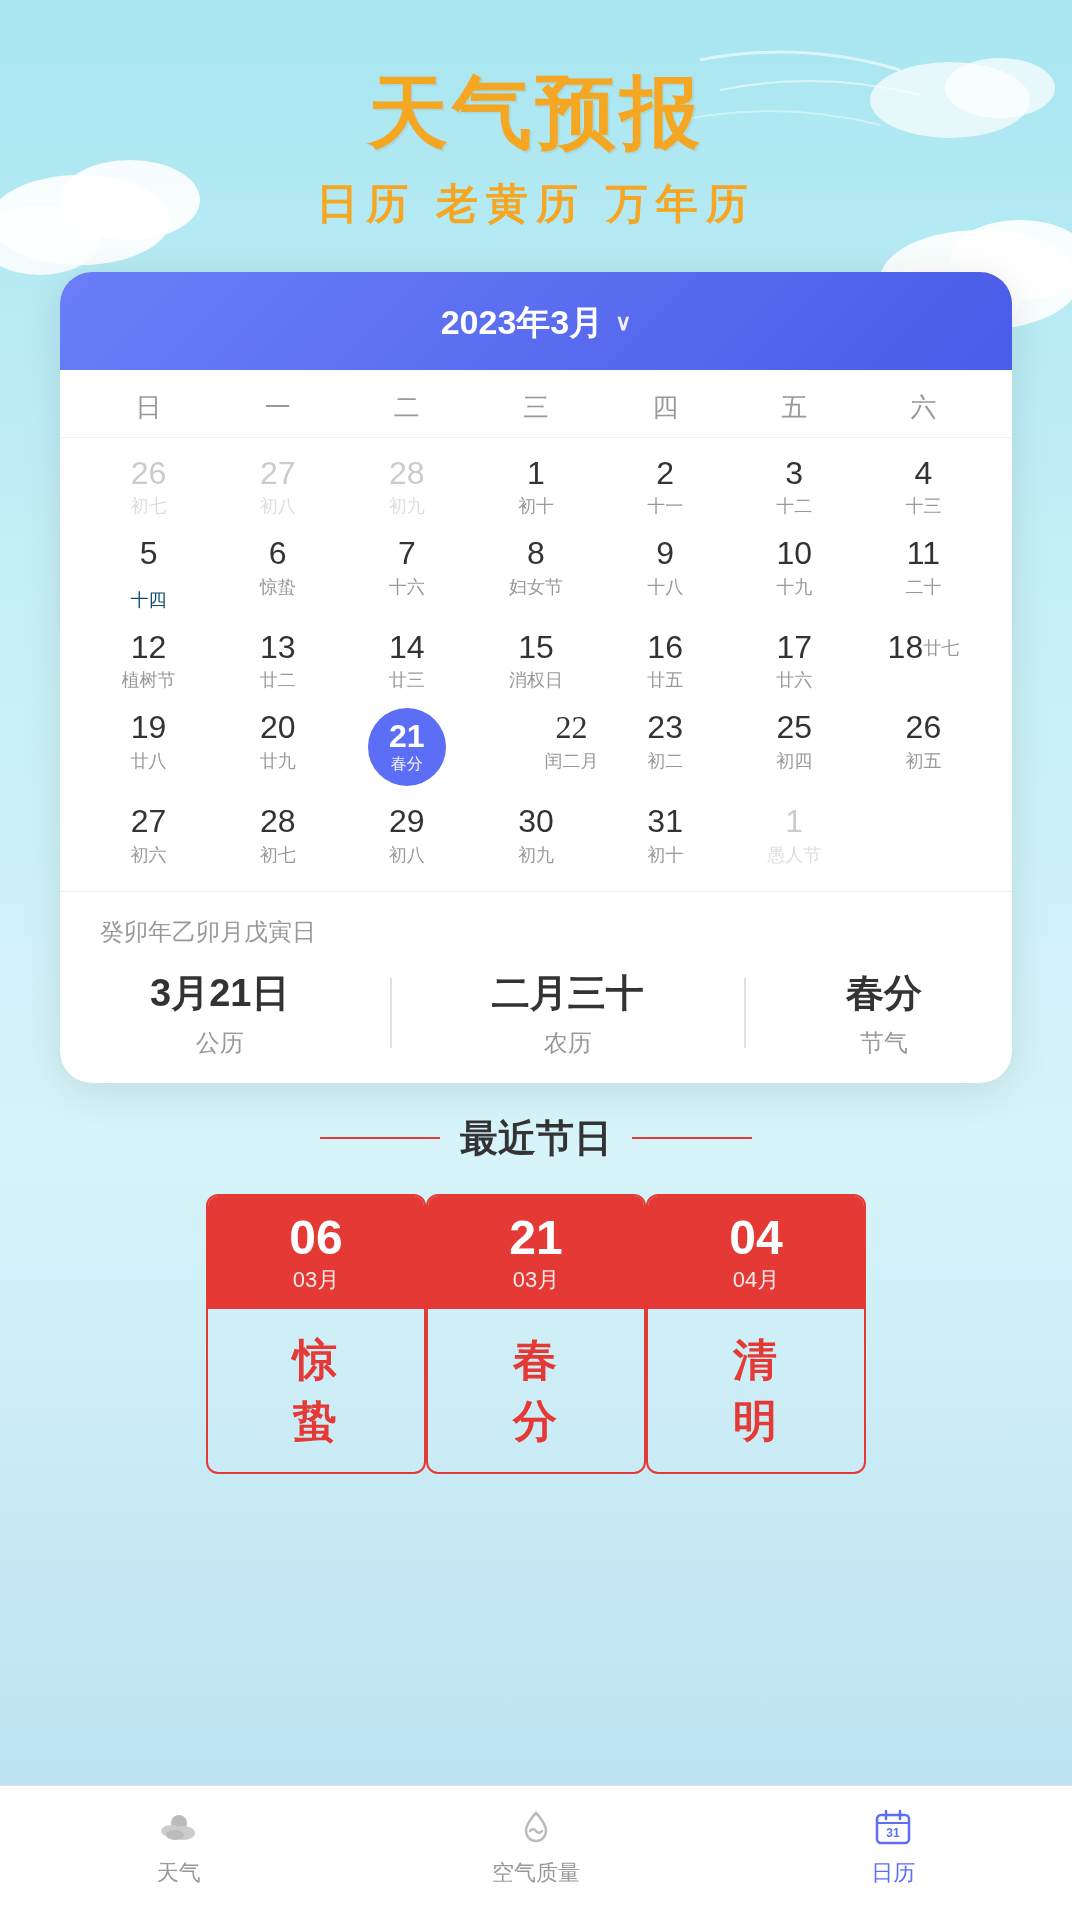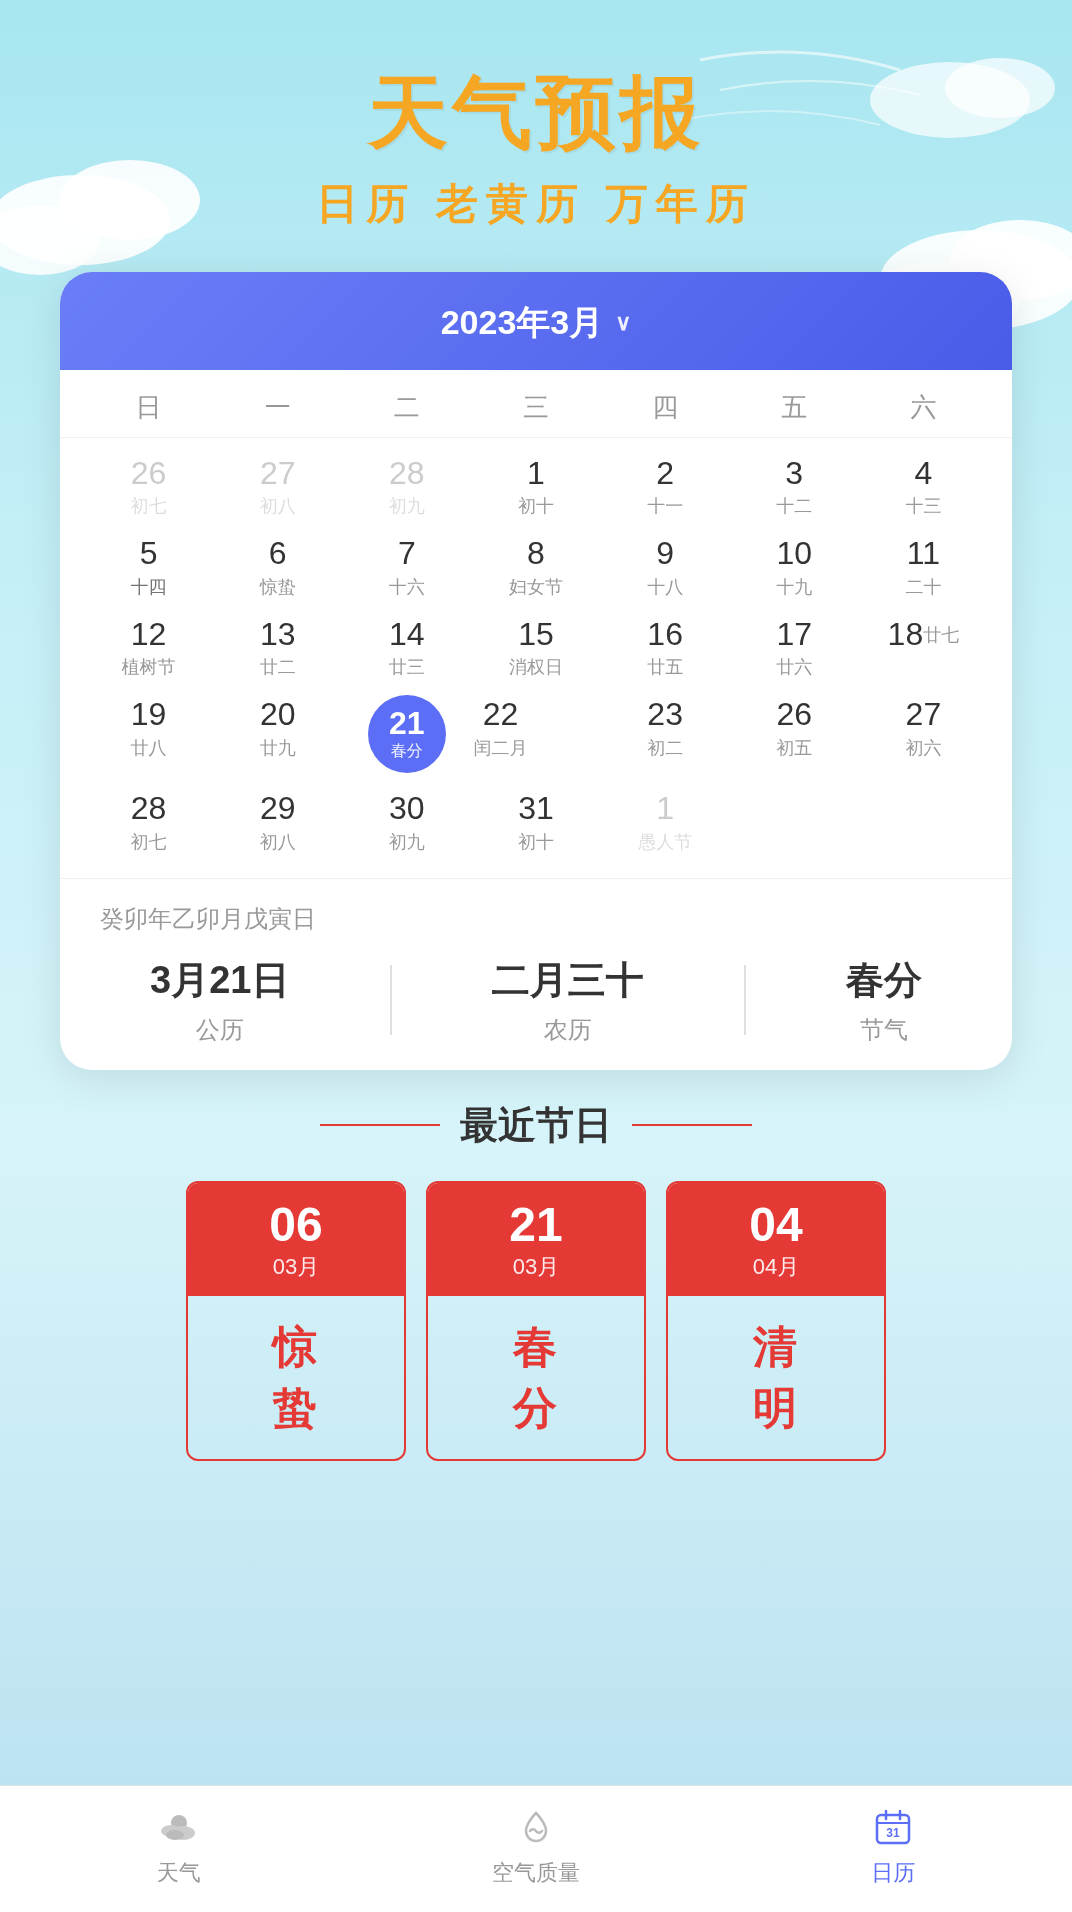--- a/index.html
+++ b/index.html
@@ -149,21 +149,20 @@
     }
     .section-title {
       font-size: 38px;
       font-weight: 700;
       color: #333;
     }
 
     
     .holiday-cards {
       display: flex;
-      gap: 20px;
       justify-content: center;
     }
     .holiday-card {
       flex: 1;
       max-width: 220px;
       border: 2px solid #e53935;
       border-radius: 12px;
       overflow: hidden;
       text-align: center;
     }
@@ -324,21 +323,21 @@
         </div>
         <div style="display: flex; flex-direction: column; align-items: center; padding: 8px 2px; cursor: pointer;">
           <div style="display: flex; flex-direction: column; align-items: center;">
             <span style="font-size: 32px; font-weight: 500; color: rgb(51, 51, 51); line-height: 1.2;">4</span>
             <span style="font-size: 18px; color: rgb(153, 153, 153); margin-top: 2px;">十三</span>
           </div>
         </div>
         <div style="display: flex; flex-direction: column; align-items: center; padding: 8px 2px; cursor: pointer;">
           <div style="display: flex; flex-direction: column; align-items: center;">
             <span style="font-size: 32px; font-weight: 500; color: rgb(51, 51, 51); line-height: 1.2;">5</span>
-            <span style="font-size: 18px; color: #737373; margin-top: 2px;">十四</span>
+            <span style="font-size: 18px; color: #0c4a6e; margin-top: 15px;">十四</span>
           </div>
         </div>
         <div style="display: flex; flex-direction: column; align-items: center; padding: 8px 2px; cursor: pointer;">
           <div style="display: flex; flex-direction: column; align-items: center;">
             <span style="font-size: 32px; font-weight: 500; color: rgb(51, 51, 51); line-height: 1.2;">6</span>
             <span style="font-size: 18px; color: rgb(153, 153, 153); margin-top: 2px;">惊蛰</span>
           </div>
         </div>
         <div style="display: flex; flex-direction: column; align-items: center; padding: 8px 2px; cursor: pointer;">
           <div style="display: flex; flex-direction: column; align-items: center;">
@@ -423,30 +422,36 @@
             <span style="font-size: 32px; font-weight: 500; color: rgb(51, 51, 51); line-height: 1.2;">20</span>
             <span style="font-size: 18px; color: rgb(153, 153, 153); margin-top: 2px;">廿九</span>
           </div>
         </div>
         <div style="display: flex; flex-direction: column; align-items: center; padding: 8px 2px; cursor: pointer;">
           <div style="background: rgb(91, 110, 245); border-radius: 50%; width: 78px; height: 78px; display: flex; flex-direction: column; align-items: center; justify-content: center;">
             <span style="font-size: 32px; font-weight: 700; color: white; line-height: 1.1;">21</span>
             <span style="font-size: 16px; color: rgba(255, 255, 255, 0.9);">春分</span>
           </div>
         </div>
-        <div style="display: flex; flex-direction: column; align-items: flex-start; padding: 8px 2px; cursor: pointer;">
+        <div style="display: flex; flex-direction: column; align-items: flex-end; padding: 8px 2px; cursor: pointer; font-family: Liberation Serif, serif;">
           <div style="display: flex; flex-direction: column; align-items: center;">
             <span style="font-size: 32px; font-weight: 500; color: rgb(51, 51, 51); line-height: 1.2;">22</span>
             <span style="font-size: 18px; color: rgb(153, 153, 153); margin-top: 2px;">闰二月</span>
           </div>
         </div>
         <div style="display: flex; flex-direction: column; align-items: center; padding: 8px 2px; cursor: pointer;">
           <div style="display: flex; flex-direction: column; align-items: center;">
             <span style="font-size: 32px; font-weight: 500; color: rgb(51, 51, 51); line-height: 1.2;">23</span>
             <span style="font-size: 18px; color: rgb(153, 153, 153); margin-top: 2px;">初二</span>
+          </div>
+        </div>
+        <div style="display: flex; flex-direction: column; align-items: center; padding: 8px 2px; cursor: pointer;">
+          <div style="display: flex; flex-direction: column; align-items: center;">
+            <span style="font-size: 32px; font-weight: 500; color: rgb(51, 51, 51); line-height: 1.2;">25</span>
+            <span style="font-size: 18px; color: rgb(153, 153, 153); margin-top: 2px;">初四</span>
           </div>
         </div>
         <div style="display: flex; flex-direction: column; align-items: center; padding: 8px 2px; cursor: pointer;">
           <div style="display: flex; flex-direction: column; align-items: center;">
             <span style="font-size: 32px; font-weight: 500; color: rgb(51, 51, 51); line-height: 1.2;">26</span>
             <span style="font-size: 18px; color: rgb(153, 153, 153); margin-top: 2px;">初五</span>
           </div>
         </div>
         <div style="display: flex; flex-direction: column; align-items: center; padding: 8px 2px; cursor: pointer;">
           <div style="display: flex; flex-direction: column; align-items: center;">

